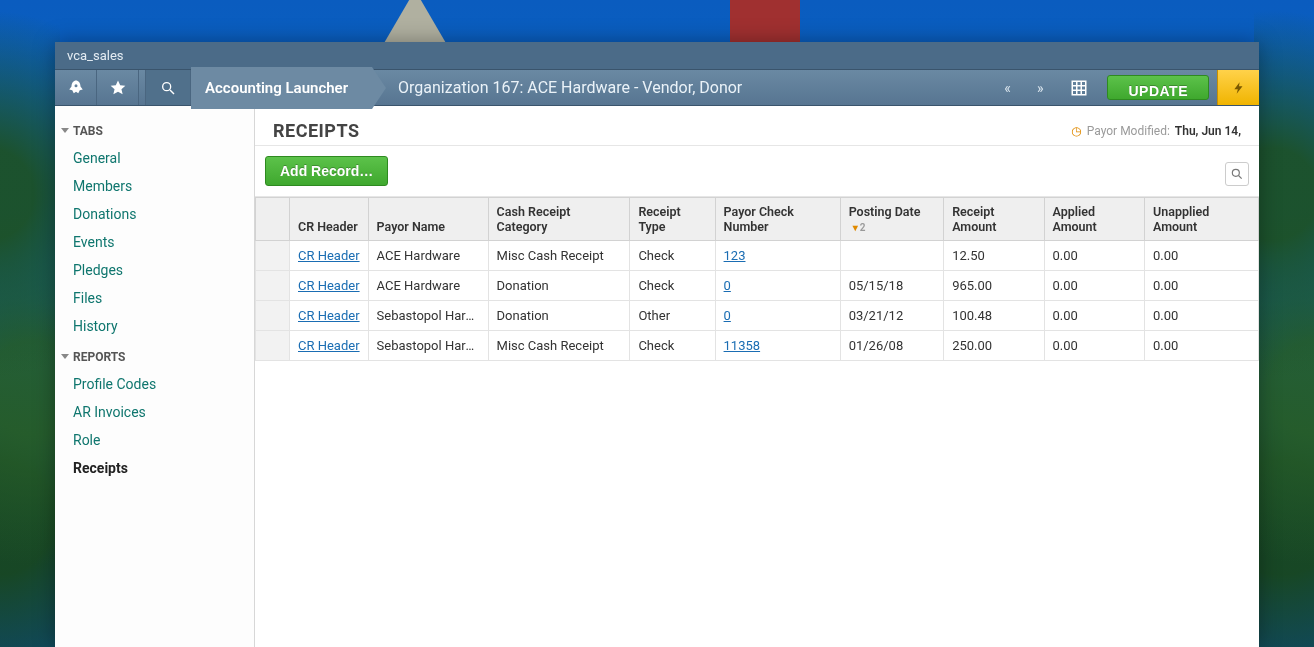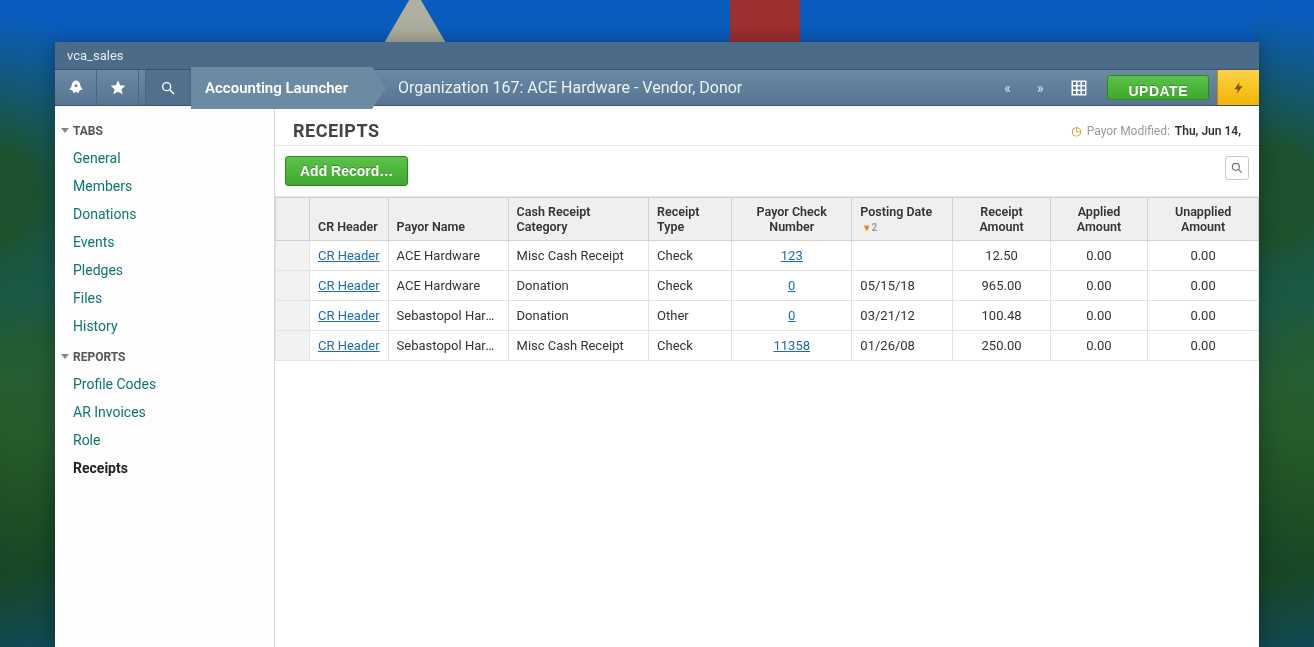--- a/index.html
+++ b/index.html
@@ -150,21 +150,21 @@
   }
   .tb-bolt svg { width:14px; height:18px; fill:#7a5800; }
   
   .body-wrap {
     flex: 1;
     display: flex;
     overflow: hidden;
     background: #fff;
   }
   .sidebar {
-    width: 220px;
+    width: 200px;
     border-right: 1px solid #d7d7d7;
     padding-top: 8px;
     background: #fdfdfd;
   }
   .side-section-hdr {
     font-size: 12px;
     font-weight: 700;
     color: #555;
     padding: 10px 12px 6px 18px;
     position: relative;
@@ -210,21 +210,21 @@
     font-size: 12px;
     color: #9a9a9a;
     display: flex;
     align-items: center;
     gap: 5px;
   }
   .lastmod .clk { color: #e08a00; font-size: 12px; }
   .lastmod .date { color: #333; font-weight: 600; }
   .action-row {
     display: flex;
-    align-items: flex-start;
+    align-items: flex-end;
     padding: 10px 10px;
     border-top: 1px solid #e6e6e6;
     border-bottom: 1px solid #e6e6e6;
     background: #fff;
     gap: 24px;
   }
   .btn-add {
     background: linear-gradient(#5cc24a, #3fa82e);
     color: #fff;
     font-weight: 600;
@@ -256,21 +256,21 @@
     background: #efefef;
     border: 1px solid #d2d2d2;
     padding: 6px 8px;
     text-align: left;
     font-weight: 600;
     color: #333;
     vertical-align: bottom;
     font-size: 12.5px;
     position: relative;
   }
-  table.grid th.num, table.grid td.num { text-align: center; }
+  table.grid th.num, table.grid td.num { text-align: left; }
   table.grid td {
     border: 1px solid #e3e3e3;
     padding: 7px 8px;
     color: #333;
     white-space: nowrap;
   }
   table.grid td.rowhandle {
     background: #f2f2f2;
     width: 34px;
   }

